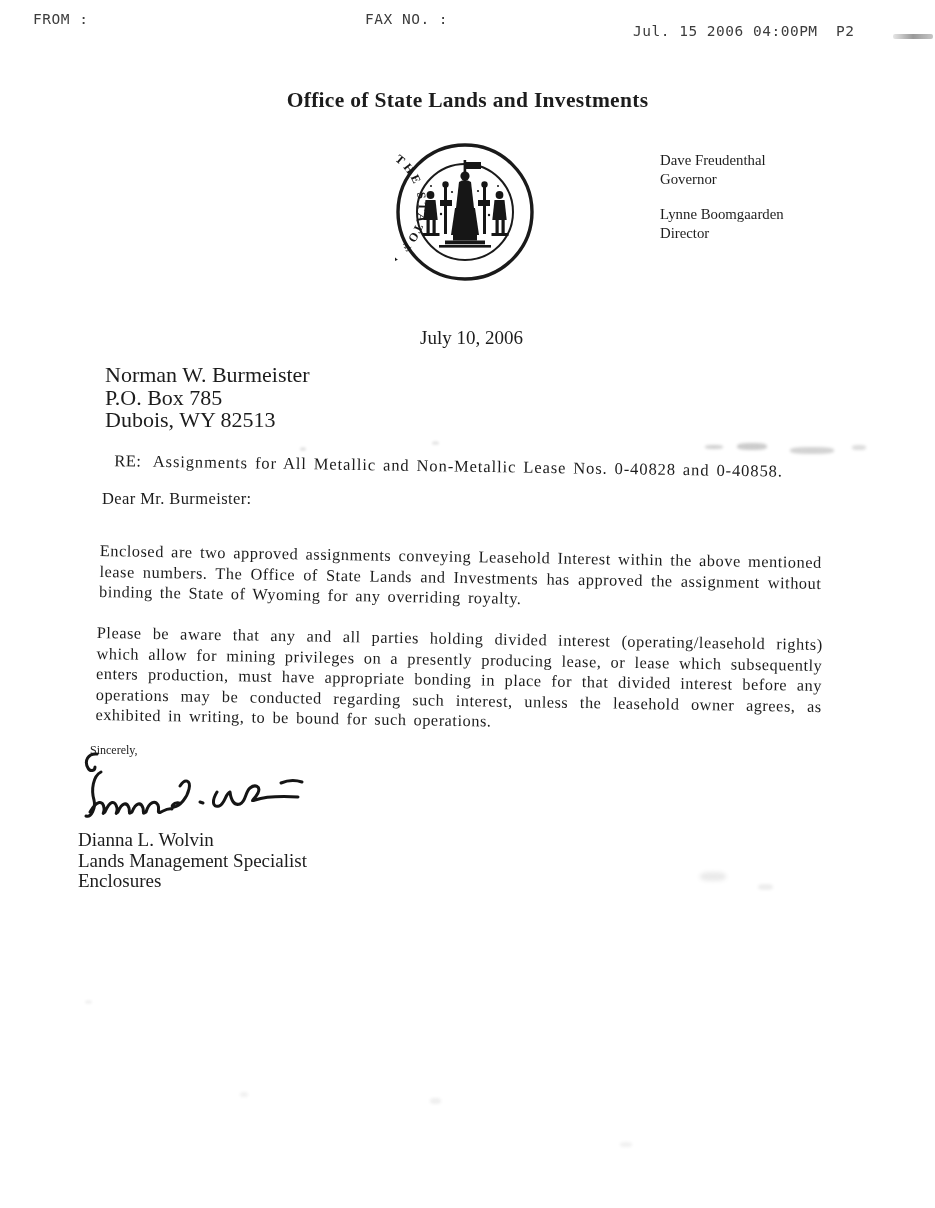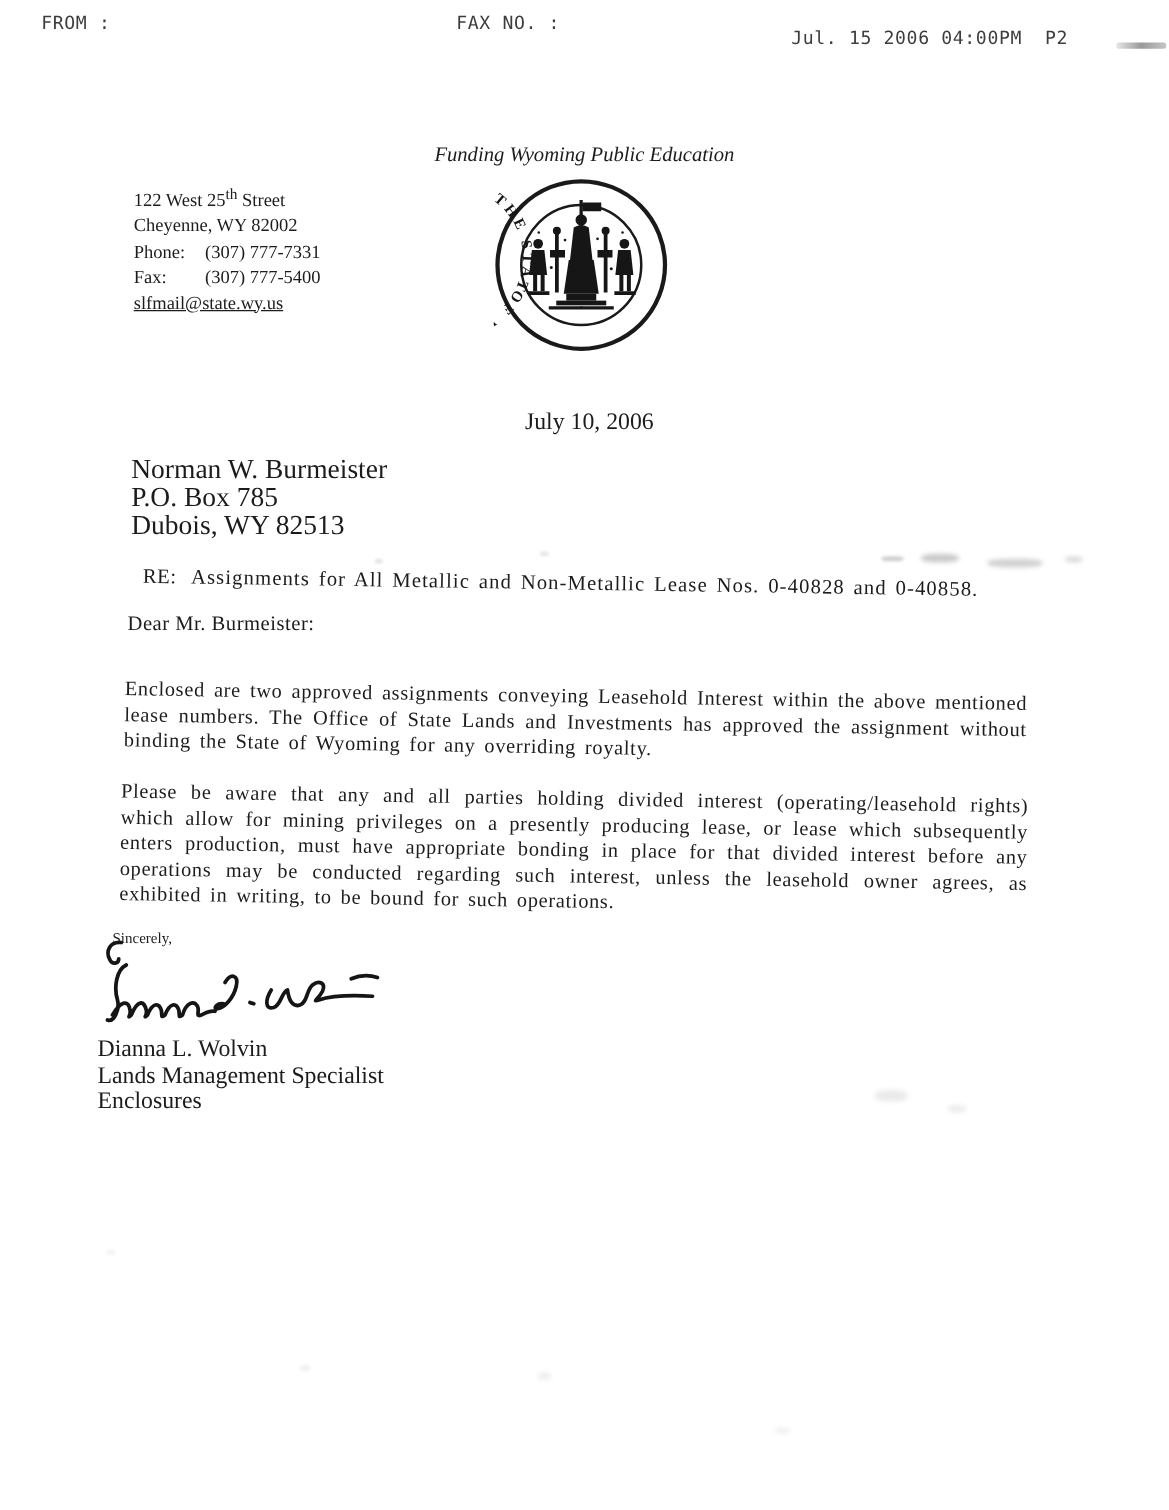--- a/index.html
+++ b/index.html
@@ -90,29 +90,22 @@
 </head>
 <body>
 
 <div class="page">
 
   <div class="fax-line fax-from">FROM :</div>
   <div class="fax-line fax-no">FAX NO. :</div>
   <div class="fax-line fax-ts">Jul. 15 2006 04:00PM  P2</div>
   <div class="smudge-top"></div>
 
-  <div class="lh-subtitle">Funding Wyoming Public Education</div>
-
-  <div class="addr-block">
-    <div class="addr-row"><span>122 West 25</span><sup>th</sup><span> Street</span></div>
-    <div class="addr-row">Cheyenne, WY  82002</div>
-    <div class="addr-row"><span class="lbl">Phone:</span><span>(307) 777-7331</span></div>
-    <div class="addr-row"><span class="lbl">Fax:</span><span>(307) 777-5400</span></div>
-    <div class="addr-row addr-email">slfmail@state.wy.us</div>
-  </div>
+  <div class="lh-title">Office of State Lands and Investments</div>
+
 
   <svg class="seal" viewBox="0 0 140 140">
     <circle cx="70" cy="70" r="67" fill="none" stroke="#1a1a1a" stroke-width="3.4"></circle>
     <circle cx="70" cy="70" r="48" fill="none" stroke="#1a1a1a" stroke-width="2"></circle>
     <defs>
       <path id="ringPath" d="M 17.4 89.2 a 56 56 0 1 1 0.02 -0.04"></path>
     </defs>
     <text font-family="Liberation Serif, serif" font-size="12" font-weight="bold" fill="#151515" letter-spacing="3">
       <textPath href="#ringPath">OF WYOMING · GREAT SEAL OF THE STATE </textPath>
     </text>
@@ -149,20 +142,27 @@
       <circle cx="57" cy="50" r="1.1"></circle>
         <circle cx="83" cy="49" r="1.1"></circle>
       <circle cx="46" cy="72" r="1.2"></circle>
         <circle cx="94" cy="73" r="1.2"></circle>
       <circle cx="70" cy="104" r="1"></circle>
         <circle cx="36" cy="44" r="1"></circle>
       <circle cx="103" cy="44" r="1"></circle>
     </g>
   </svg>
 
+  <div class="officials">
+    <div>Dave Freudenthal</div>
+    <div>Governor</div>
+    <div class="gap"></div>
+    <div>Lynne Boomgaarden</div>
+    <div>Director</div>
+  </div>
 
   <div class="date-line">July 10, 2006</div>
 
   <div class="recipient">
     <div>Norman W. Burmeister</div>
     <div>P.O. Box 785</div>
     <div>Dubois, WY  82513</div>
   </div>
 
   <div class="re-line">

